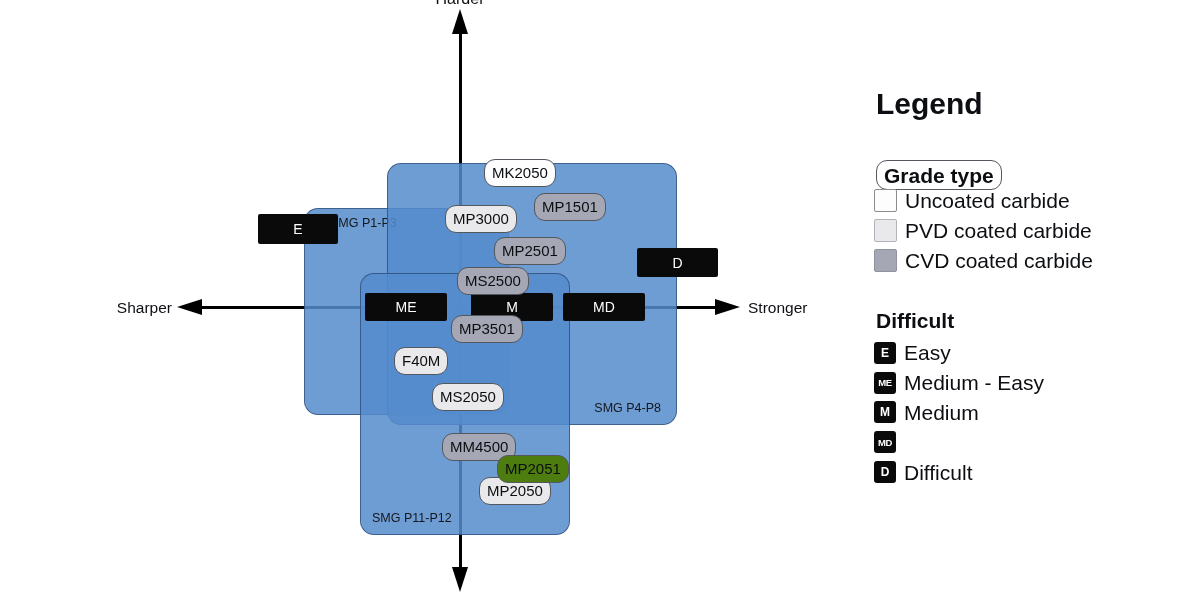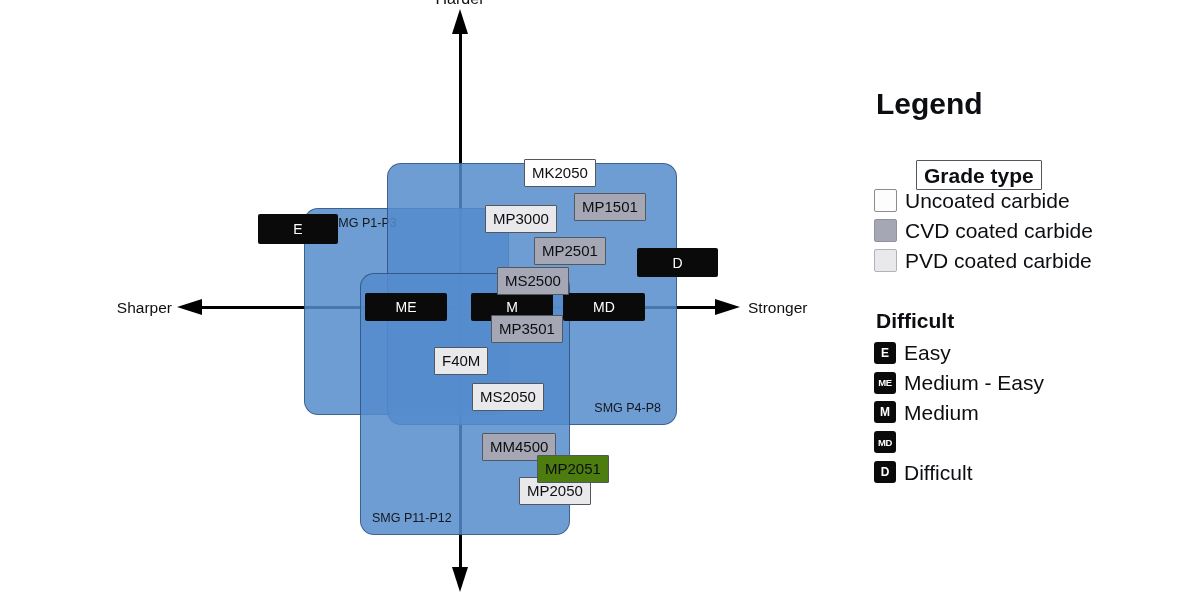--- a/index.html
+++ b/index.html
@@ -22,21 +22,21 @@
   
   .region{position:absolute;border-radius:14px;box-sizing:border-box;}
   .region-label{position:absolute;font-size:12.5px;line-height:1.1;color:#14171c;white-space:nowrap;}
 
   
   .marker{position:absolute;display:flex;align-items:center;justify-content:center;
           color:#fff;font-size:14px;border-radius:2px;box-sizing:border-box;}
 
   
   .grade{position:absolute;font-size:15px;line-height:1.25;padding:3.5px 7px;border:1px solid #53575e;
-         border-radius:1px;color:#0c0e11;white-space:nowrap;box-sizing:border-box;margin-left:40px;}
+         border-radius:11px;color:#0c0e11;white-space:nowrap;box-sizing:border-box;}
 
   
   .legend-title{position:absolute;left:876px;top:89px;font-size:30px;font-weight:600;color:#0c0e11;line-height:1;}
   .section-title{position:absolute;font-size:21px;font-weight:600;color:#0c0e11;line-height:1;}
   .section-title.grade{left:876px;top:160px;}
   .section-title.geom{left:876px;top:310px;}
   .legend-rows{position:absolute;}
   #grade-type-rows{left:874px;top:186px;}
   #geometry-rows{left:874px;top:338px;}
   .lrow{display:flex;align-items:center;height:29.8px;gap:8px;}
@@ -93,26 +93,26 @@
 
   <aside>
     <div class="legend-title">Legend</div>
     <div class="section-title grade">Grade type</div>
     <div class="legend-rows" id="grade-type-rows">
         <div class="lrow">
           <div class="swatch" style="width: 23px; height: 23px; background: rgb(253, 253, 253); border: 1.5px solid rgb(140, 140, 144); border-radius: 2px;"></div>
           <div class="lrow-label">Uncoated carbide</div>
         </div>
         <div class="lrow">
+          <div class="swatch" style="width: 23px; height: 23px; background: rgb(233, 233, 236); border: 1.5px solid rgb(178, 178, 184); border-radius: 2px;"></div>
+          <div class="lrow-label">PVD coated carbide</div>
+        </div>
+        <div class="lrow">
           <div class="swatch" style="width: 23px; height: 23px; background: rgb(165, 168, 180); border: 1.5px solid rgb(144, 147, 157); border-radius: 2px;"></div>
           <div class="lrow-label">CVD coated carbide</div>
-        </div>
-        <div class="lrow">
-          <div class="swatch" style="width: 23px; height: 23px; background: rgb(233, 233, 236); border: 1.5px solid rgb(178, 178, 184); border-radius: 2px;"></div>
-          <div class="lrow-label">PVD coated carbide</div>
         </div>
       </div>
     <div class="section-title geom">Difficult</div>
     <div class="legend-rows" id="geometry-rows">
         <div class="lrow">
           <div class="swatch geo-swatch" style="background: rgb(10, 10, 11); color: rgb(255, 255, 255); font-size: 12px; letter-spacing: 0px;">E</div>
           <div class="lrow-label">Easy</div>
         </div>
         <div class="lrow">
           <div class="swatch geo-swatch" style="background: rgb(10, 10, 11); color: rgb(255, 255, 255); font-size: 9.5px; letter-spacing: -0.3px;">ME</div>

